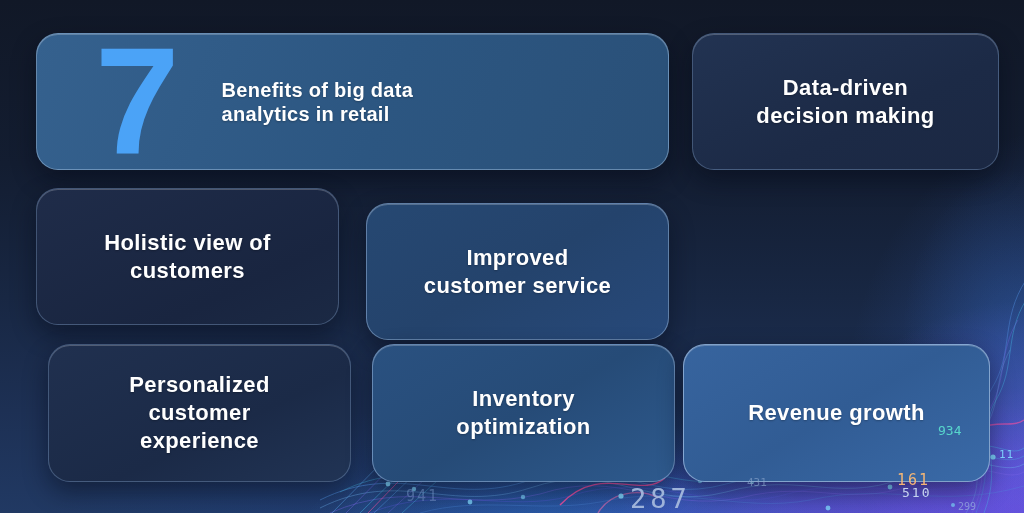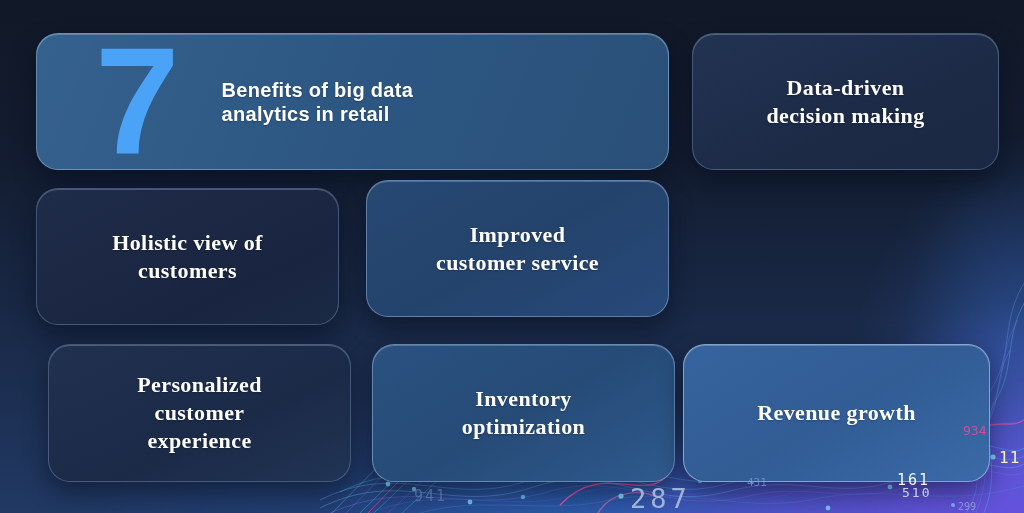--- a/index.html
+++ b/index.html
@@ -19,37 +19,37 @@
       radial-gradient(220px 180px at 100% 100%, rgba(140,70,255,.45), transparent 70%),
       linear-gradient(180deg,#111827 0%,#131d31 32%,#182743 58%,#1d3054 80%,#213963 100%);
   }
   .waves{position:absolute;inset:0;z-index:1;}
   
   .bg-numbers span{
     position:absolute;z-index:4;font-family:"DejaVu Sans Mono",monospace;
     pointer-events:none;font-weight:400;
   }
   .n287{left:630px;top:483px;font-size:27px;letter-spacing:4px;color:#a8bcdf;opacity:.92;}
-  .n941{left:406px;top:487px;font-size:15px;letter-spacing:2px;color:#6d8cbd;opacity:.55;margin-left:8px;}
+  .n941{left:406px;top:487px;font-size:15px;letter-spacing:2px;color:#6d8cbd;opacity:.55;}
   .n431{left:747px;top:476px;font-size:11px;color:#8fa9cf;opacity:.6;}
-  .n161{left:897px;top:471px;font-size:15px;letter-spacing:2px;color:#ffffff;opacity:.95;}
+  .n161{left:897px;top:471px;font-size:15px;letter-spacing:2px;color:#fdba74;opacity:.95;}
   .n510{left:902px;top:485px;font-size:13px;letter-spacing:2px;color:#d3e2f6;opacity:.9;}
-  .n11 {left:999px;top:448px;font-size:16px;letter-spacing:1px;color:#fef9c3;opacity:.95;}
-  .n934{left:963px;top:423px;font-size:13px;color:#ec4899;opacity:.85;}
+  .n11 {left:999px;top:448px;font-size:11px;letter-spacing:1px;color:#7dd3fc;opacity:.95;}
+  .n934{left:938px;top:423px;font-size:13px;color:#5eead4;opacity:.85;}
   .n299{left:958px;top:501px;font-size:10px;color:#9fb8e0;opacity:.65;}
   
   .card{
     position:absolute;z-index:3;border-radius:22px;
     display:flex;align-items:center;justify-content:center;text-align:center;
     color:#ffffff;
     box-shadow:0 10px 24px rgba(4,9,22,.45), inset 0 1px 0 rgba(255,255,255,.22);
   }
   .card-label{
     white-space:pre-line;font-size:22px;font-weight:700;letter-spacing:.4px;
-    line-height:1.27;text-shadow:0 1px 2px rgba(0,0,0,.25);font-family:Liberation Serif, serif;
+    line-height:1.27;text-shadow:0 1px 2px rgba(0,0,0,.25);
   }
   .c-title{
     left:36px;top:33px;width:631px;height:135px;
     background:linear-gradient(112deg,#35618e 0%,#2c5681 55%,#2a5078 100%);
     border:1px solid rgba(190,220,250,.40);
     justify-content:flex-start;text-align:left;
   }
   .big-number{
     font-size:152px;font-weight:700;line-height:.78;color:#4BA3F7;
     margin-left:58px;letter-spacing:-2px;
@@ -58,21 +58,21 @@
     white-space:pre-line;margin-left:44px;
     font-size:20px;font-weight:700;line-height:1.2;letter-spacing:.3px;
     text-shadow:0 1px 2px rgba(0,0,0,.25);
   }
   .c-ddm{left:692px;top:33px;width:305px;height:135px;
     background:linear-gradient(155deg,#223352 0%,#1c2a46 60%,#1b2843 100%);
     border:1px solid rgba(145,175,218,.34);}
   .c-holistic{left:36px;top:188px;width:301px;height:135px;
     background:linear-gradient(155deg,#1f2c49 0%,#192540 70%,#1b2944 100%);
     border:1px solid rgba(145,175,218,.34);}
-  .c-improved{left:366px;top:180px;width:301px;height:135px;
+  .c-improved{left:366px;top:203px;width:301px;height:135px;
     background:linear-gradient(150deg,#264872 0%,#24436c 50%,#27497a 100%);
     border:1px solid rgba(185,215,250,.40);}
   .c-increased{left:692px;top:188px;width:305px;height:135px;
     background:linear-gradient(150deg,#2b5179 0%,#284b72 50%,#2b5484 100%);
     border:1px solid rgba(185,215,250,.40);}
   .c-personalized{left:36px;top:344px;width:301px;height:136px;
     background:linear-gradient(155deg,#20304f 0%,#1b2a47 60%,#213455 100%);
     border:1px solid rgba(145,175,218,.34);margin-left:12px;}
   .c-inventory{left:372px;top:344px;width:301px;height:136px;
     background:linear-gradient(150deg,#2a5180 0%,#264b77 50%,#2e5a8e 100%);

